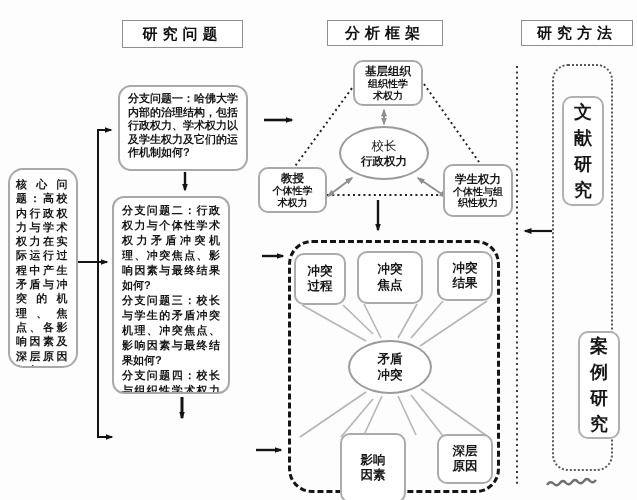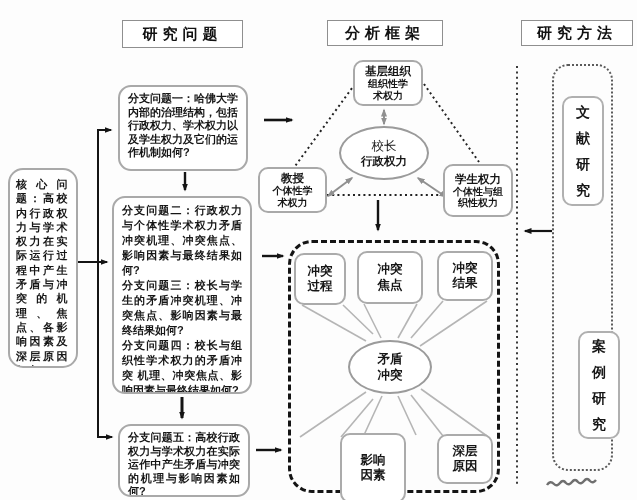--- a/index.html
+++ b/index.html
@@ -25,21 +25,21 @@
   .ell .t{font-size:12.5px;font-weight:400;line-height:15px;}
   .ell .s{font-size:11.5px;font-weight:bold;line-height:14px;}
   .dashedbox{border:3px dashed #141414;border-radius:24px;background:transparent;}
   .cbox{border:2px solid #ababab;border-radius:10px;background:#fff;display:flex;
         align-items:center;justify-content:center;}
   .cbox .w2{width:2.15em;font-size:12.5px;font-weight:900;line-height:15.5px;
             word-break:break-all;text-align:center;}
   .dotbox{border:2px dotted #5a5a5a;border-radius:16px;background:transparent;}
   .mbox{border:2px solid #b0b0b0;border-radius:10px;background:#fff;display:flex;
         align-items:center;justify-content:center;}
-  .vtext{width:1.1em;font-size:14px;font-weight:900;line-height:26px;word-break:break-all;text-align:center;}
+  .vtext{width:1.1em;font-size:18px;font-weight:900;line-height:26px;word-break:break-all;text-align:center;}
 </style>
 </head>
 <body>
 
 <div class="stage">
 
   <svg class="wires" width="637" height="500" viewBox="0 0 637 500">
     <defs>
       <marker id="mB" markerWidth="9" markerHeight="8" refX="6.5" refY="3" orient="auto" markerUnits="userSpaceOnUse" viewBox="0 0 9 8">
         <path d="M0,0 L8,3 L0,6 z" fill="#141414"></path>
@@ -112,29 +112,26 @@
   </div>
 
   <div class="abs node rbox core" style="left:8px;top:168px;width:70px;height:200px;border-radius:15px;">
     <span class="lbl">核心问题：</span><span>高校内行政权力与学术权力在实际运行过程中产生矛盾与冲突的机理、焦点、各影响因素及深层原因如何?</span>
   </div>
 
   <div class="abs node rbox qtext" style="left:118px;top:85px;width:130px;height:86px;">
     <p><span class="lbl">分支问题一：</span><span>哈佛大学内部的治理结构，包括行政权力、学术权力以及学生权力及它们的运作机制如何?</span></p>
   </div>
 
-  <div class="abs node rbox qtext" style="left:112px;top:196px;width:140px;height:198px;line-height:15px;">
+  <div class="abs node rbox qtext" style="left:112px;top:196px;width:118px;height:198px;line-height:15px;border-radius:12px;">
     <p><span class="lbl">分支问题二：</span><span>行政权力与个体性学术权力矛盾冲突机理、冲突焦点、影响因素与最终结果如何?</span></p>
     <p><span class="lbl">分支问题三：</span><span>校长与学生的矛盾冲突机理、冲突焦点、影响因素与最终结果如何?</span></p>
     <p><span class="lbl">分支问题四：</span><span>校长与组织性学术权力的矛盾冲突 机理、冲突焦点、影响因素与最终结果如何?</span></p>
   </div>
 
-  <div class="abs node rbox qtext" style="left:118px;top:424px;width:132px;height:73px;">
-    <p><span class="lbl">分支问题五：</span><span>高校行政权力与学术权力在实际运作中产生矛盾与冲突的机理与影响因素如何?</span></p>
-  </div>
 
   <div class="abs node rbox fwbox" style="left:353px;top:60px;width:70px;height:46px;border-radius:10px;">
     <span class="t">基层组织</span>
     <span class="s sub4">组织性学术权力</span>
   </div>
 
   <div class="abs node ell" style="left:339px;top:126px;width:90px;height:54px;">
     <span class="t">校长</span>
     <span class="s">行政权力</span>
   </div>

